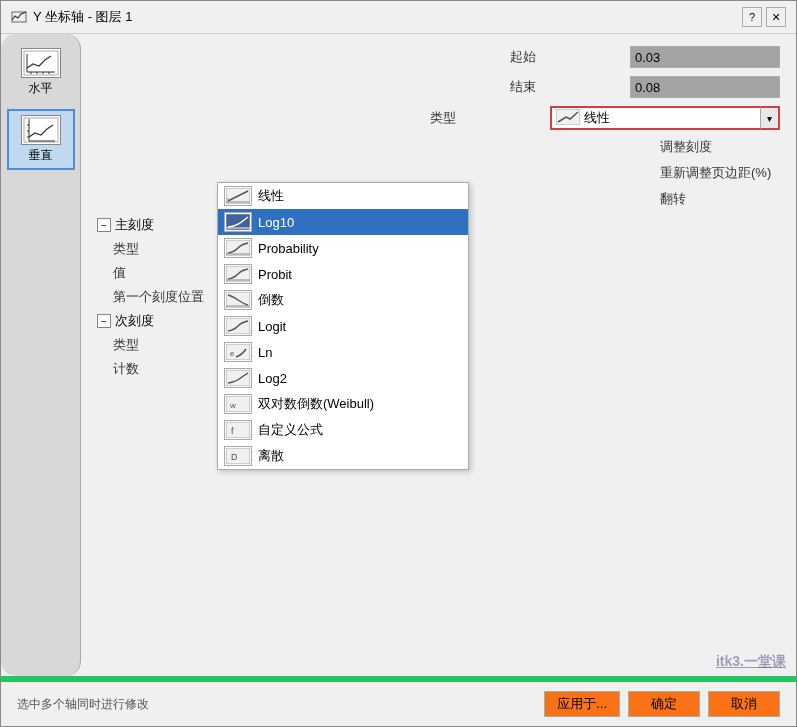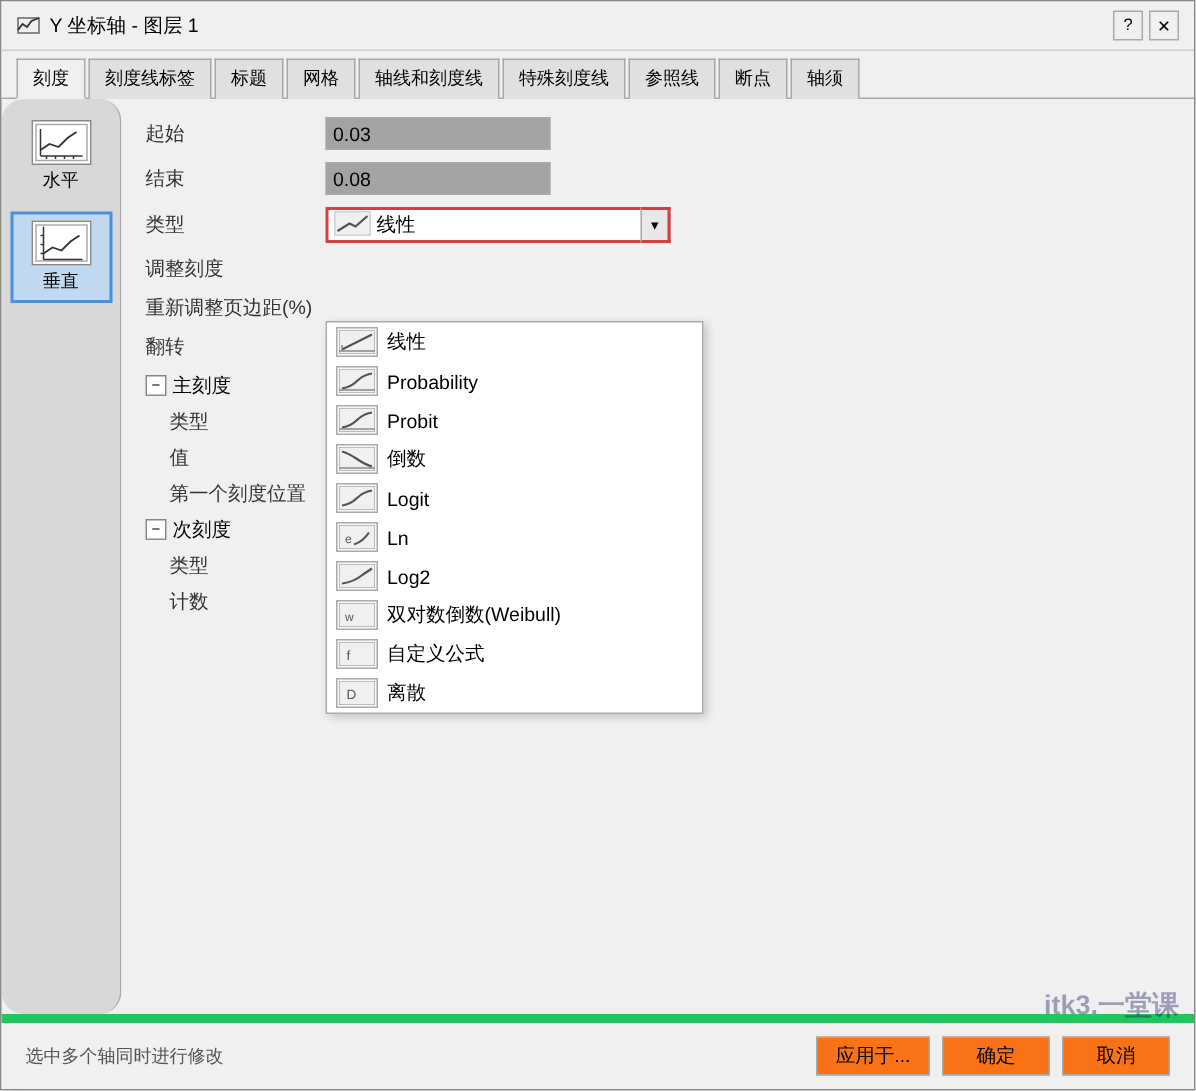--- a/index.html
+++ b/index.html
@@ -129,20 +129,21 @@
     }
     .panel {
       flex: 1;
       padding: 12px 16px;
       position: relative;
     }
     .form-row {
       display: flex;
       align-items: center;
       margin-bottom: 8px;
+      justify-content: flex-end;
     }
     .form-label {
       width: 120px;
       font-size: 13px;
       color: #333;
     }
     .form-input {
       width: 150px;
       height: 22px;
       border: 1px solid #aaa;
@@ -255,25 +256,26 @@
       border: 1px solid #aaa;
       background: #f97316;
       font-size: 13px;
       cursor: pointer;
       display: flex;
       align-items: center;
       justify-content: center;
     }
     .watermark {
       position: absolute;
-      bottom: 44px;
+      bottom: 55px;
       right: 10px;
-      font-size: 18px;
+      font-size: 14px;
       color: rgba(0,0,80,0.35);
       font-weight: bold;
+      text-decoration: underline;
     }
     .tree-section {
       display: flex;
       align-items: center;
       margin-bottom: 6px;
     }
     .tree-toggle {
       width: 14px;
       height: 14px;
       border: 1px solid #888;
@@ -300,31 +302,20 @@
         </svg>
       </span>
       <span class="title-text">Y 坐标轴 - 图层 1</span>
     </div>
     <div class="title-bar-right">
       <button class="win-btn">?</button>
       <button class="win-btn">✕</button>
     </div>
   </div>
 
-  <div class="tabs-bar">
-  <div class="tab active">刻度</div>
-      <div class="tab">刻度线标签</div>
-      <div class="tab">标题</div>
-      <div class="tab">网格</div>
-      <div class="tab">轴线和刻度线</div>
-      <div class="tab">特殊刻度线</div>
-      <div class="tab">参照线</div>
-      <div class="tab">断点</div>
-      <div class="tab">轴须</div>
-    </div>
 
   <div class="main-content">
 
     <div class="sidebar">
       <div class="sidebar-item">
         <div class="sidebar-icon">
           <svg width="36" height="26" viewBox="0 0 36 26">
             <rect x="1" y="1" width="34" height="24" fill="white" stroke="#aaa" stroke-width="1"></rect>
             <line x1="4" y1="22" x2="32" y2="22" stroke="#333" stroke-width="1"></line>
             <line x1="4" y1="4" x2="4" y2="22" stroke="#333" stroke-width="1"></line>
@@ -420,20 +411,30 @@
             <svg width="24" height="16" viewBox="0 0 24 16">
               <rect x="0" y="0" width="24" height="16" fill="#f0f0f0" stroke="#aaa"></rect>
               <polyline points="2,13 22,3" fill="none" stroke="#555" stroke-width="1.5"></polyline>
               <line x1="0" y1="14" x2="24" y2="14" stroke="#888" stroke-width="1"></line>
               <line x1="2" y1="10" x2="2" y2="14" stroke="#888" stroke-width="1"></line>
             </svg>
           </div>
           <span>线性</span>
         </div>
 
+        <div class="dropdown-item selected">
+          <div class="item-icon">
+            <svg width="24" height="16" viewBox="0 0 24 16">
+              <rect x="0" y="0" width="24" height="16" fill="#4060a0" stroke="#aaa"></rect>
+              <path d="M2,13 Q12,12 18,6 L22,3" fill="none" stroke="white" stroke-width="1.5"></path>
+              <line x1="0" y1="14" x2="24" y2="14" stroke="white" stroke-width="1"></line>
+            </svg>
+          </div>
+          <span>Log10</span>
+        </div>
 
         <div class="dropdown-item">
           <div class="item-icon">
             <svg width="24" height="16" viewBox="0 0 24 16">
               <rect x="0" y="0" width="24" height="16" fill="#f0f0f0" stroke="#aaa"></rect>
               <path d="M2,13 Q8,12 12,8 Q16,4 22,3" fill="none" stroke="#555" stroke-width="1.5"></path>
               <line x1="0" y1="14" x2="24" y2="14" stroke="#888" stroke-width="1"></line>
             </svg>
           </div>
           <span>Probability</span>

